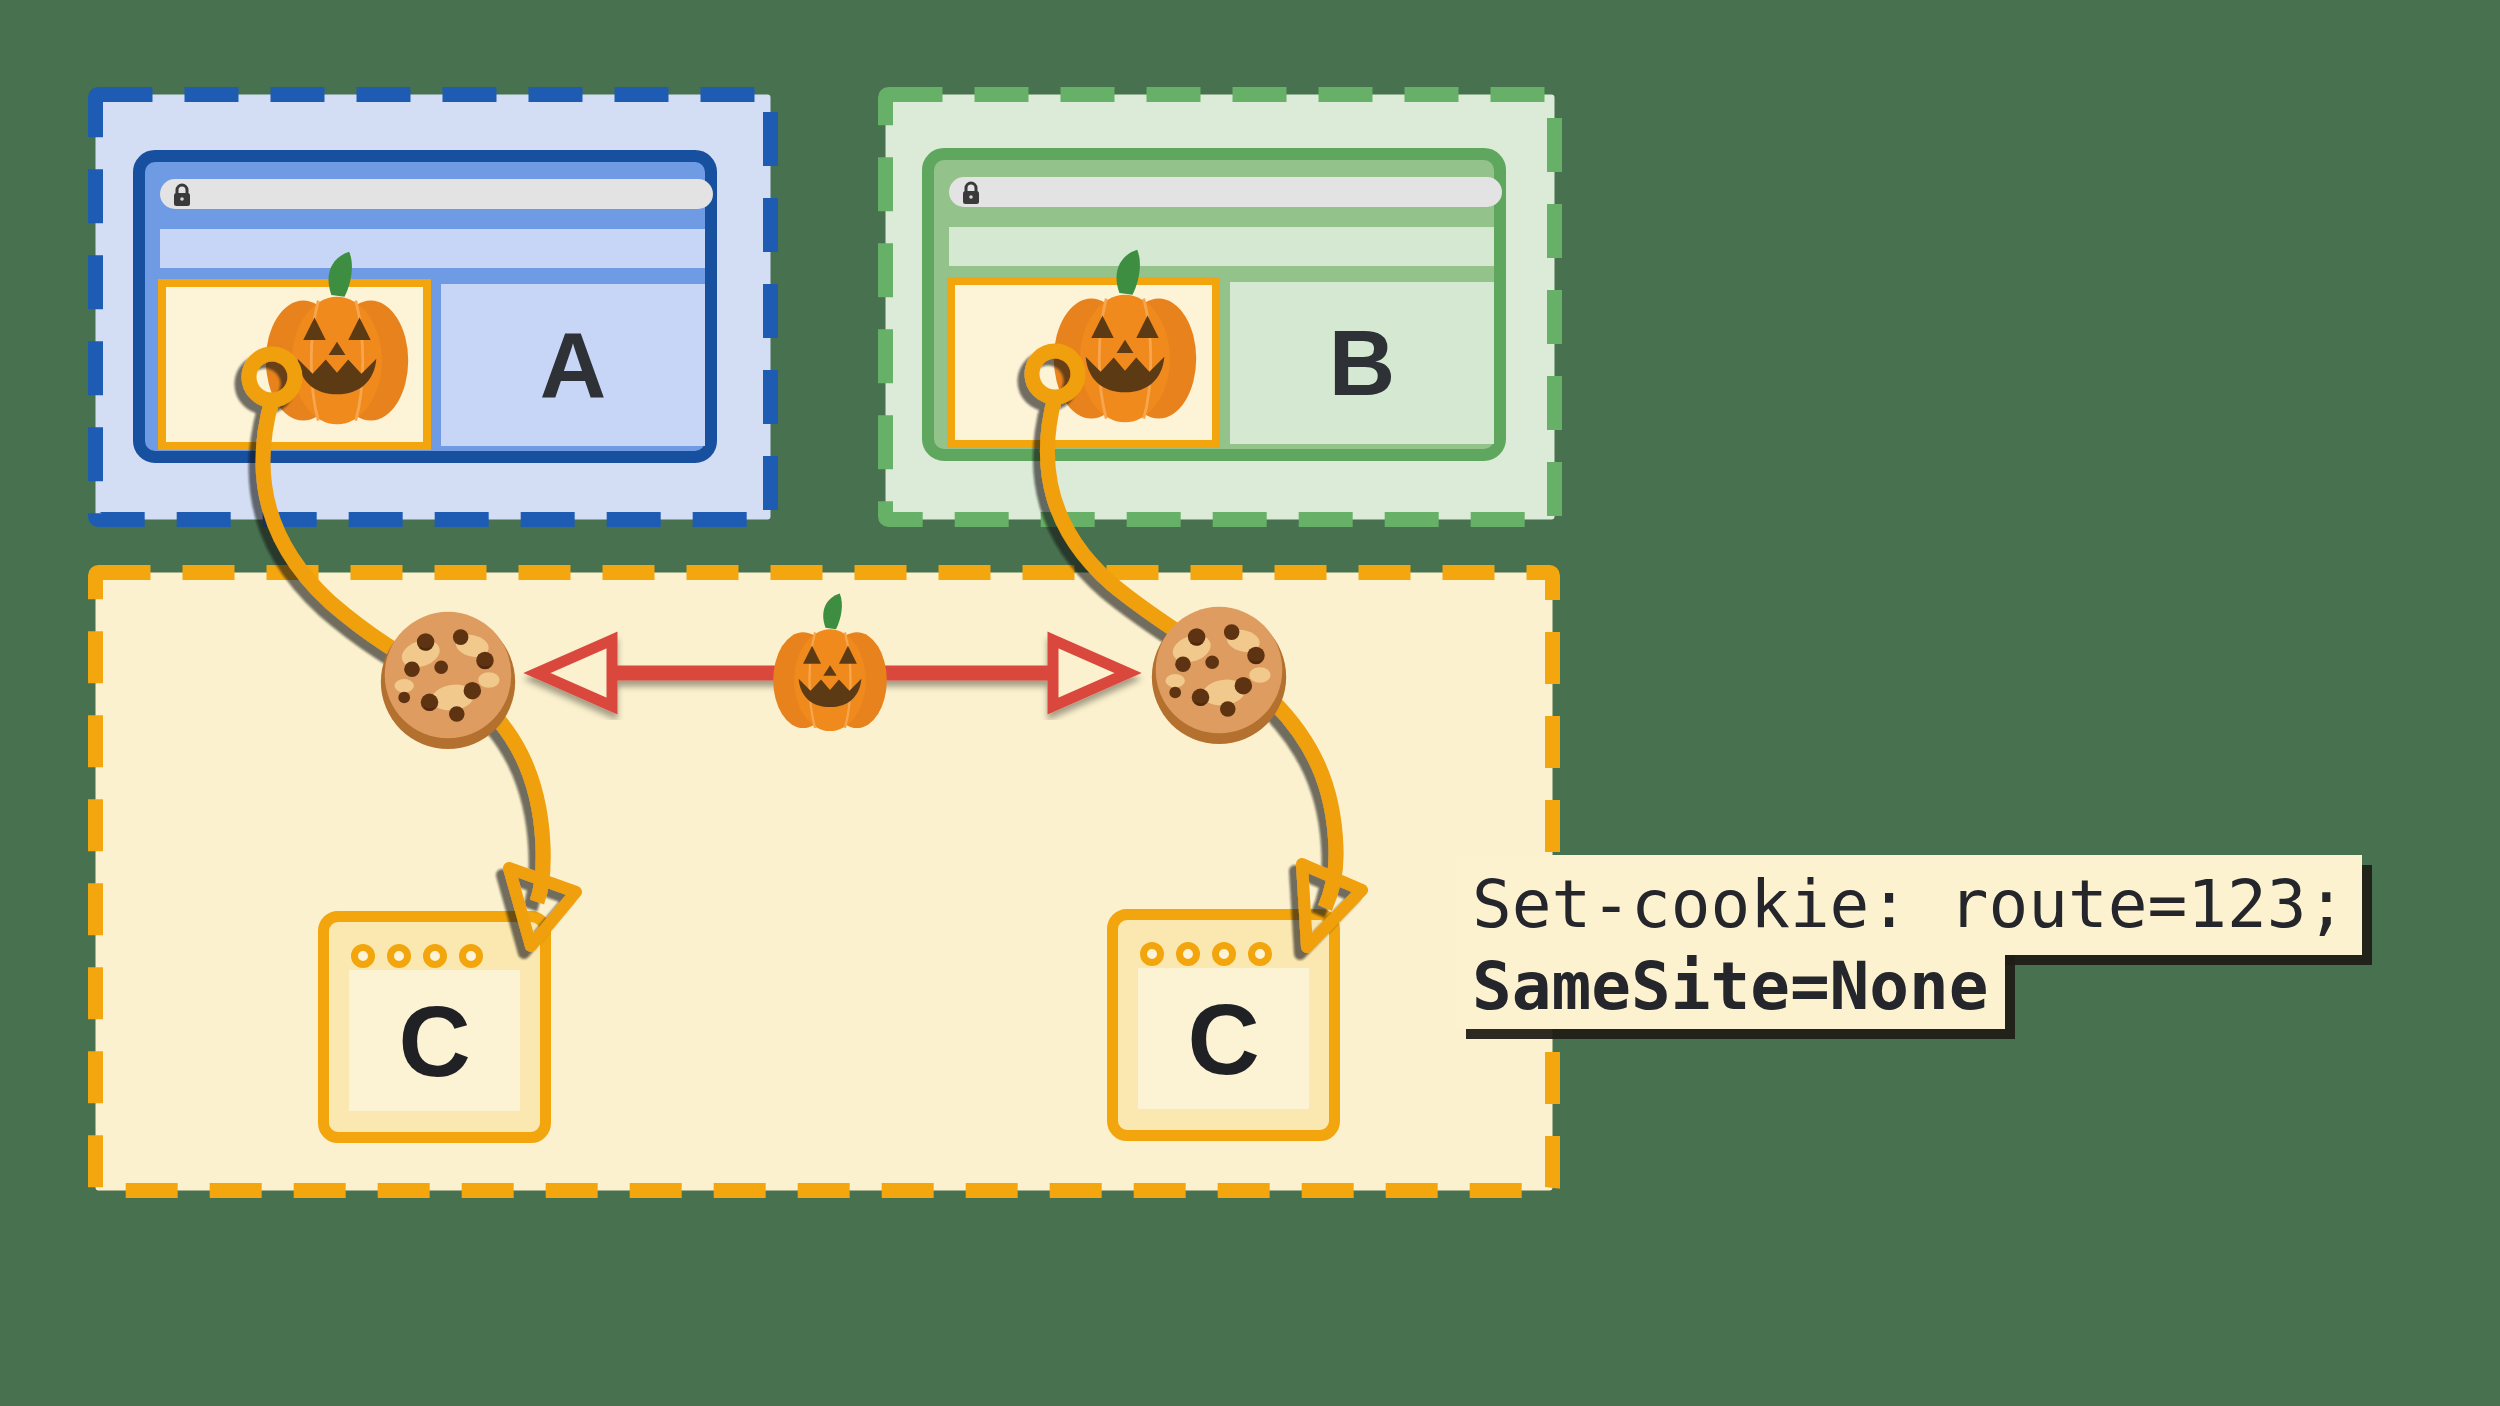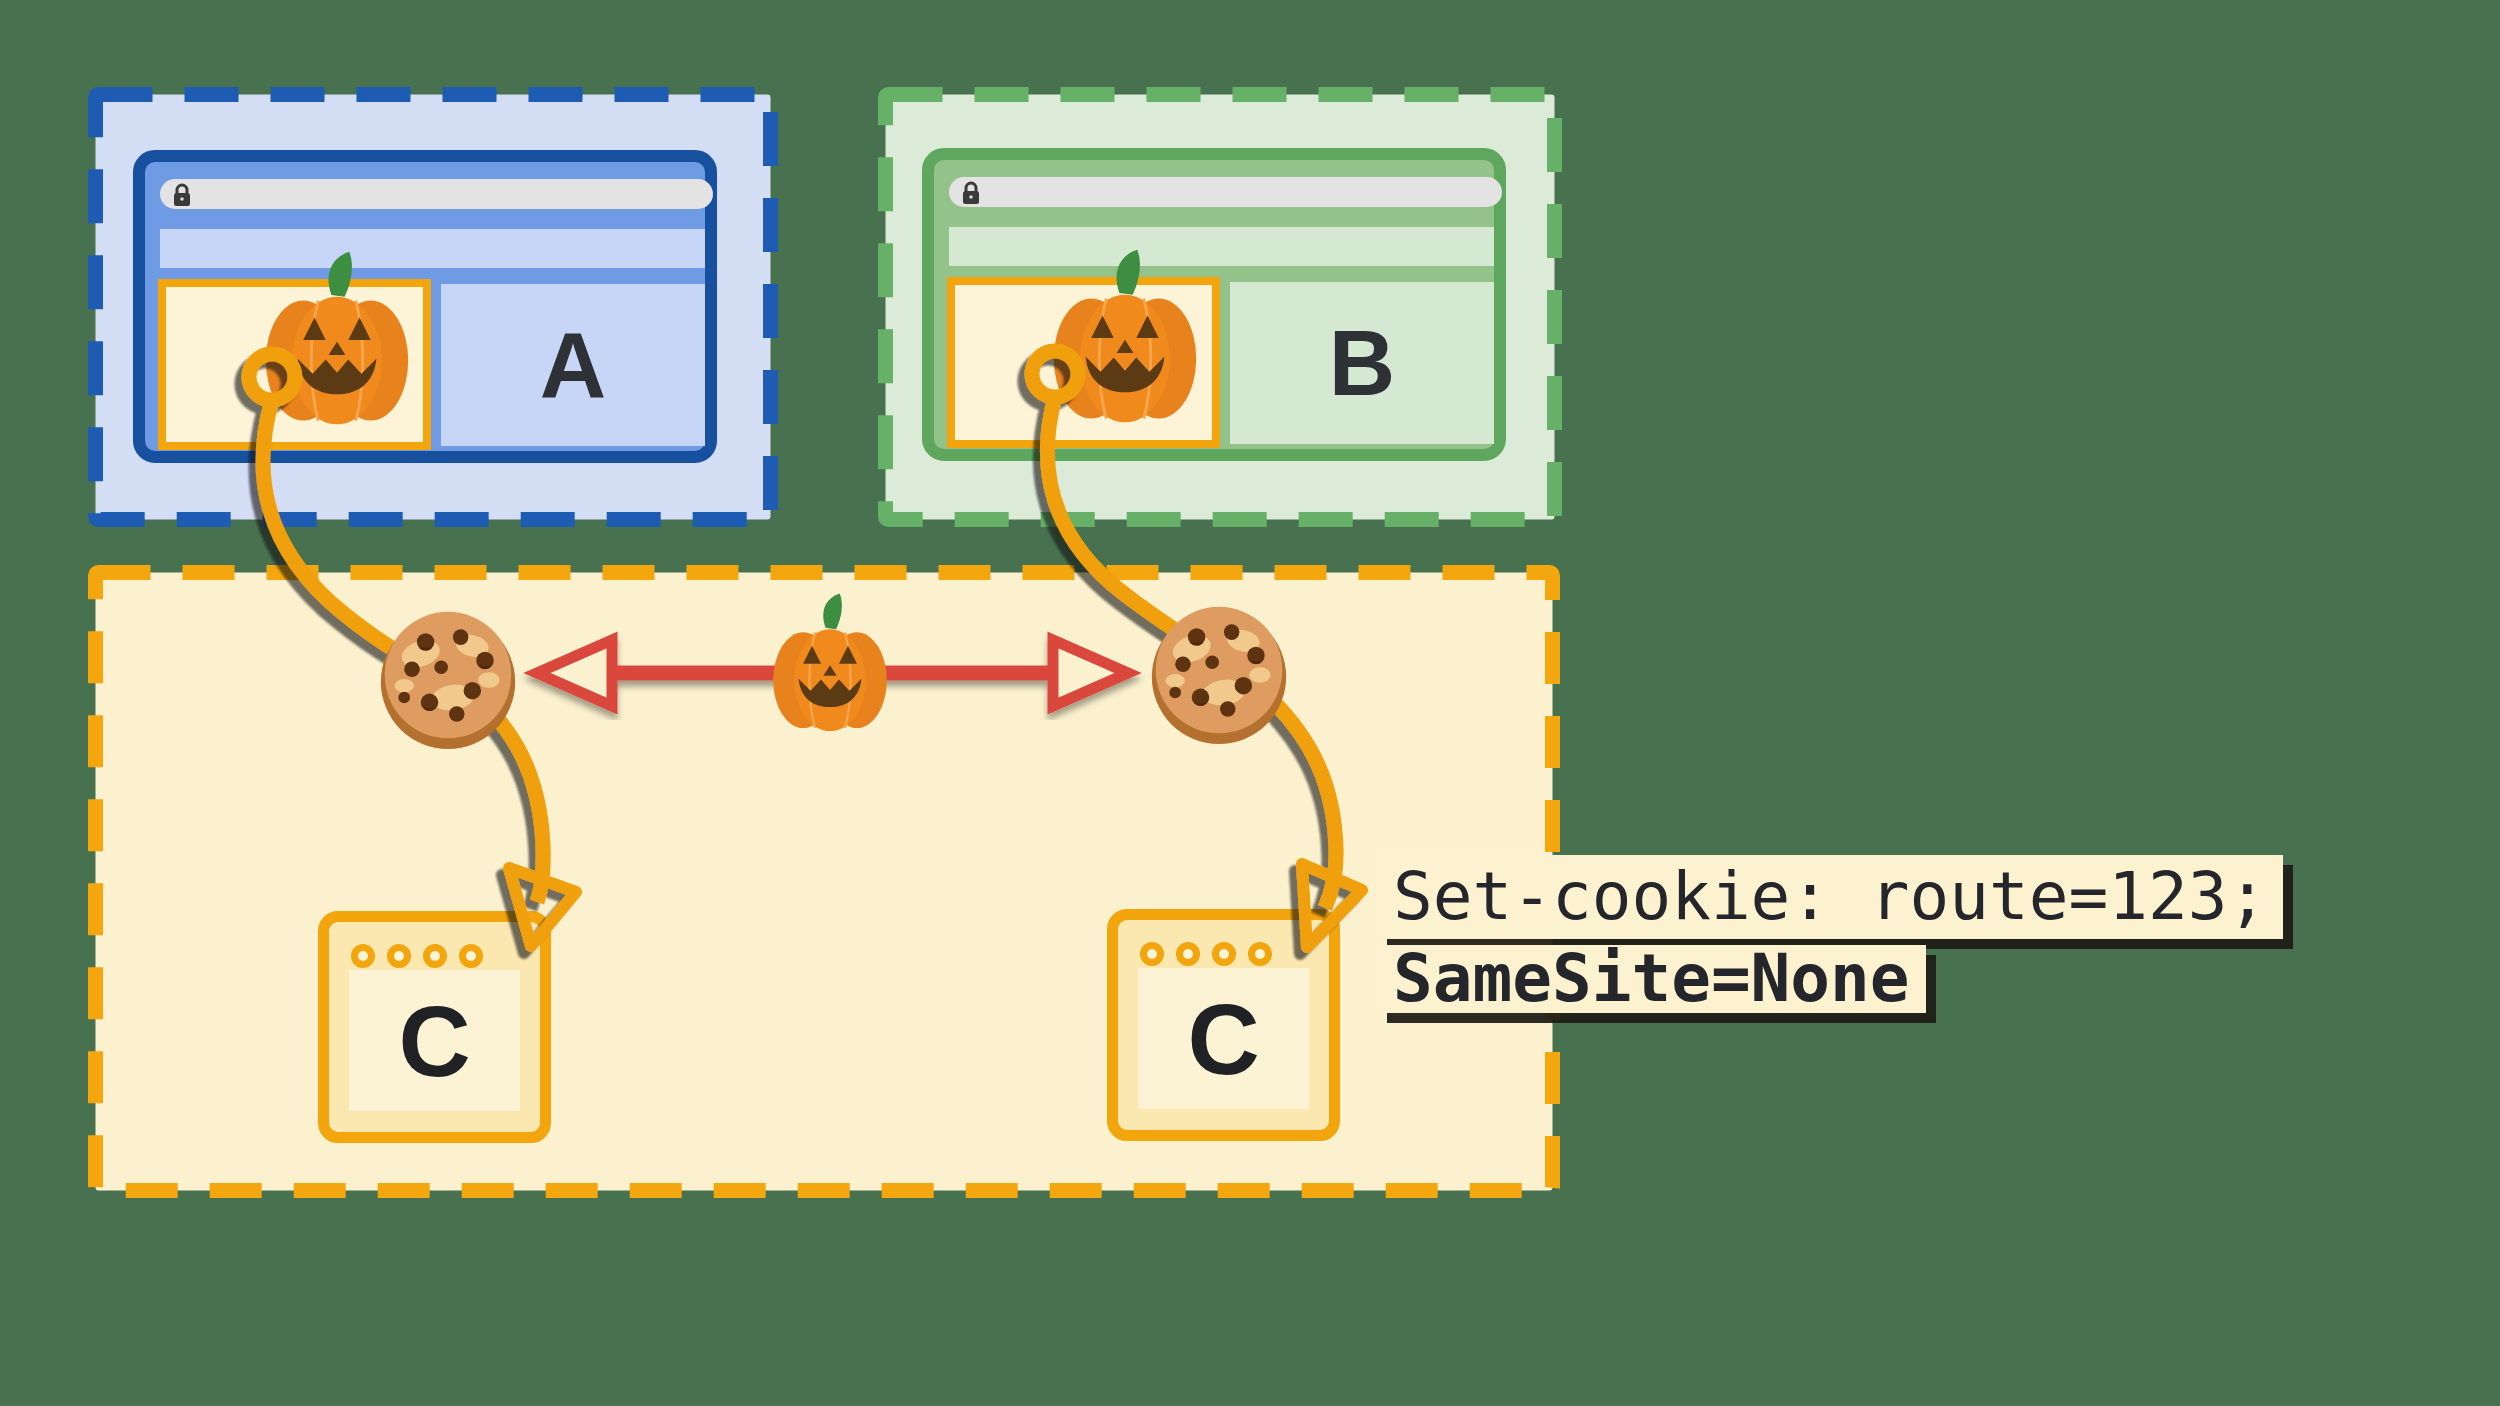--- a/index.html
+++ b/index.html
@@ -25,23 +25,23 @@
   
   .cwindow{position:absolute;width:233px;height:232px;box-sizing:border-box;border:11px solid #F2A50C;
            border-radius:20px;background:#FBE7B0;}
   .cdots{position:absolute;left:22px;top:22px;display:flex;gap:12px;}
   .cdot{width:24px;height:24px;border-radius:50%;border:7px solid #F2A50C;background:#FDF3D7;box-sizing:border-box;}
   .cinner{position:absolute;left:20px;right:20px;top:48px;bottom:21px;background:#FCF3D4;
           display:flex;align-items:center;justify-content:center;}
   .server-letter{font-size:100px;font-weight:bold;color:#1F2125;line-height:1;}
 
   
-  .code-line{position:absolute;left:1377px;background:#FCF2CF;box-shadow:10px 10px 0 rgba(32,30,22,0.95);
+  .code-line{position:absolute;left:1456px;background:#FCF2CF;box-shadow:10px 10px 0 rgba(32,30,22,0.95);
              font-family:"DejaVu Sans Mono",monospace;font-size:66px;color:#24262B;
-             display:flex;align-items:center;padding:0 16px;white-space:pre;line-height:1;}
+             display:flex;align-items:center;padding:8px 16px;white-space:pre;line-height:1;}
   .code-line b{font-weight:bold;}
 </style>
 </head>
 <body>
 
 <div id="stage">
 
   <svg class="abs" style="left:88px;top:87px" width="690" height="440">
     <rect x="7.5" y="7.5" width="675" height="425" rx="3" fill="#D3DEF5" stroke="#1E5CB3" stroke-width="15" stroke-dasharray="54 32"></rect>
   </svg>

